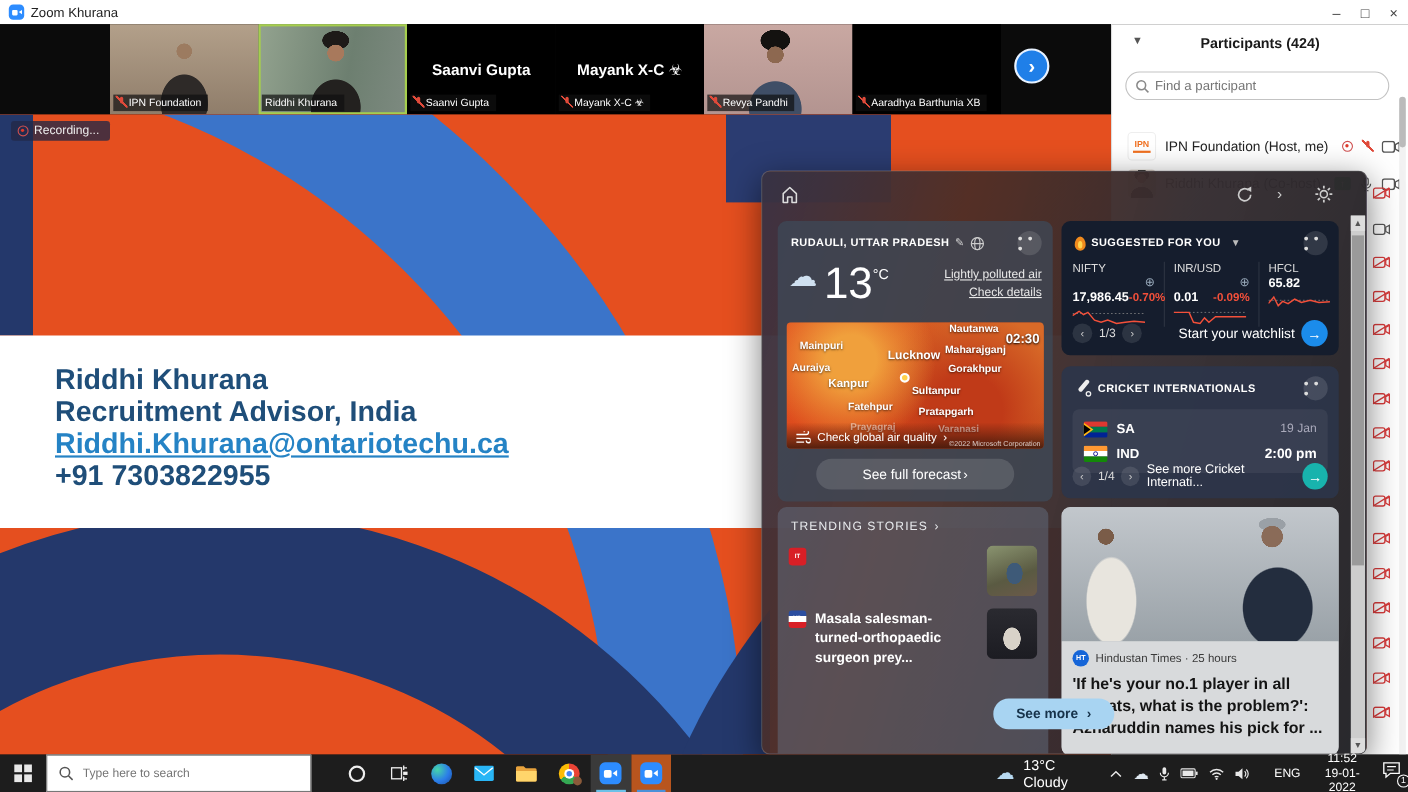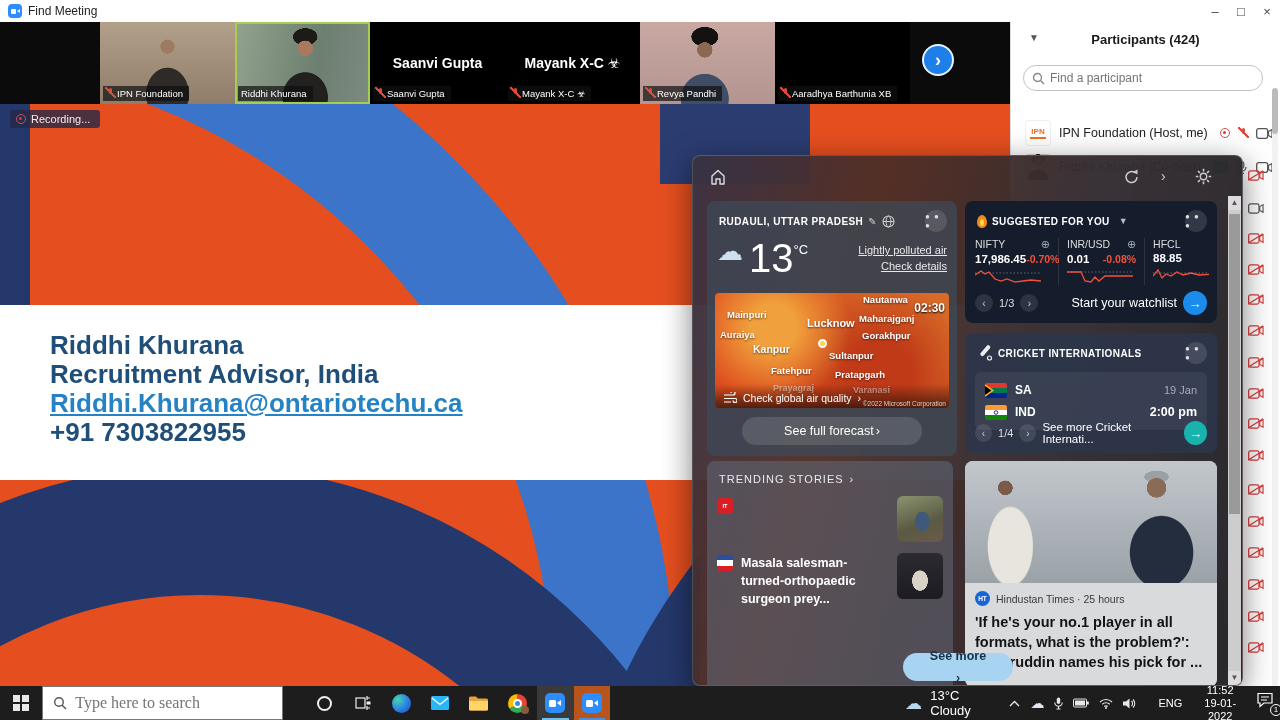--- a/index.html
+++ b/index.html
@@ -72,21 +72,21 @@
   #aq-bar { position:absolute; left:0; bottom:0; width:100%; height:24px; background:linear-gradient(transparent,rgba(30,15,8,.72)); color:#fff; font-size:10.5px; display:flex; align-items:center; gap:6px; padding:6px 8px 2px 8px; }
   #map-copy { position:absolute; right:3px; bottom:1px; color:rgba(255,255,255,.75); font-size:6.5px; }
   #forecast-btn { position:absolute; left:35px; top:216px; width:180px; height:28px; border-radius:14px; background:rgba(255,255,255,.13); color:#fff; font-size:12.5px; display:flex; align-items:center; justify-content:center; gap:2px; }
 
   .flame { width:10px; height:13px; background:#f08a1d; border-radius:50% 50% 50% 50%/60% 60% 40% 40%; position:relative; }
   .flame::after { content:""; position:absolute; left:3px; top:4px; width:4px; height:7px; border-radius:50%; background:#ffd34d; }
   .chev { color:#bbb; font-size:9px; margin-left:4px; }
   #stock-row { display:flex; padding:6px 8px 0 10px; }
   .stock { width:84px; padding-right:8px; border-right:1px solid rgba(255,255,255,.1); margin-right:8px; color:#fff; }
   .stock:last-child { border-right:none; margin-right:0; width:60px; overflow:hidden; }
-  .s-top { display:flex; font-size:10.5px; color:#ddd; }
+  .s-top { display:flex; font-size:10.5px; color:#ddd;flex-direction:column; }
   .s-plus { margin-left:auto; color:#9ab; font-size:11px; }
   .s-val { display:flex; font-size:11.5px; font-weight:bold; margin-top:2px; }
   .s-chg { margin-left:auto; color:#f4503a; font-weight:bold; font-size:10.5px; }
   .spark { margin-top:2px; }
   .mini-foot { position:absolute; left:10px; right:10px; bottom:8px; display:flex; align-items:center; gap:6px; color:#ddd; font-size:11px; }
   .pgbtn { width:18px; height:18px; border-radius:50%; background:rgba(255,255,255,.1); color:#ccc; font-size:10px; display:flex; align-items:center; justify-content:center; }
   .cta { margin-left:auto; font-size:12.5px; color:#fff; }
   .go-blue,.go-teal { width:24px; height:24px; border-radius:50%; color:#fff; font-size:13px; display:flex; align-items:center; justify-content:center; }
   .go-blue { background:#1b8ceb; } .go-teal { background:#18b3ad; }
 
@@ -104,21 +104,21 @@
   .smeta { color:rgba(255,255,255,.62); font-size:10.5px; margin-top:3px; }
   .sthumb { width:46px; height:46px; border-radius:6px; flex:none; margin-left:auto; }
 
   #news-photo { position:absolute; inset:0 0 104px 0;
     background:radial-gradient(circle 16px at 76% 22%,#8a6b58 60%,transparent 62%),radial-gradient(ellipse 20px 10px at 76% 13%,#9aa0a6 60%,transparent 62%),radial-gradient(ellipse 52px 60px at 78% 75%,#232d3e 60%,transparent 62%),radial-gradient(ellipse 40px 70px at 18% 70%,#e8e5de 55%,transparent 58%),radial-gradient(circle 12px at 16% 22%,#7a5c48 60%,transparent 62%),linear-gradient(#c2c7cc,#9aa2a8); }
   #news-body { position:absolute; left:0; right:0; bottom:0; height:104px; background:#d8dadc; padding:8px 10px 0 10px; }
   #news-src { display:flex; align-items:center; gap:6px; font-size:10.5px; color:#3a3a3a; }
   .ht-logo { width:15px; height:15px; border-radius:50%; background:#1565d8; color:#fff; font-size:6.5px; font-weight:bold; display:flex; align-items:center; justify-content:center; }
   #news-hl { font-size:14.5px; font-weight:bold; color:#141414; line-height:20px; margin-top:6px; }
 
-  #seemore { left:210px; top:497px; width:110px; height:28px; border-radius:14px; background:#a8d4f2; color:#16324a; font-size:12.5px; font-weight:bold; display:flex; align-items:center; justify-content:center; gap:8px; z-index:5;flex-direction:column; }
+  #seemore { left:210px; top:479px; width:110px; height:28px; border-radius:14px; background:#a8d4f2; color:#16324a; font-size:12.5px; font-weight:bold; display:flex; align-items:center; justify-content:center; gap:8px; z-index:5; }
 
   #wscroll { position:absolute; right:1px; top:40px; bottom:0; width:13px; background:#cdcdcd; }
   #wscroll .sbtn { position:absolute; left:0; width:13px; height:14px; color:#555; font-size:8px; text-align:center; line-height:14px; background:#dcdcdc; }
   #wscroll .sthumbbar { position:absolute; left:1px; top:18px; width:11px; height:300px; background:#9a9a9a; }
 
   
   #participants { left:1010px; top:22px; width:270px; height:664px; background:#fff; border-left:1px solid #ddd; }
   #p-head { display:flex; align-items:center; height:34px; }
   #p-title { flex:1; text-align:center; font-size:13px; font-weight:bold; color:#1a1a1a; }
   #p-chev { position:absolute; left:18px; top:10px; color:#555; font-size:10px; }
@@ -136,21 +136,21 @@
   #p-scroll { left:1272px; top:98px; width:6px; height:664px; }
   #p-scroll .tr { position:absolute; top:0; width:6px; height:588px; background:#f2f2f2; }
   #p-scroll .th { position:absolute; top:-10px; width:6px; height:46px; background:#bbb; border-radius:3px; }
 
   
   #taskbar { left:0; top:686px; width:1280px; height:34px; background:#1d1d1d; display:flex; align-items:center; color:#fff; }
   #start { width:46px; height:34px; display:flex; align-items:center; justify-content:center; }
   .winlogo { width:16px; height:16px; display:grid; grid-template-columns:7px 7px; grid-template-rows:7px 7px; gap:2px; }
   .winlogo i { background:#e8e8e8; }
   #tb-search { width:260px; height:34px; background:#fff; border:1px solid #777; display:flex; align-items:center; gap:8px; padding:0 10px; }
-  #tb-search input { border:none; outline:none; font-size:16px; color:#555; width:190px; font-family:Liberation Serif, serif; }
+  #tb-search input { border:none; outline:none; font-size:11px; color:#555; width:190px; font-family:Liberation Sans, sans-serif; }
   .tb-ic { width:42px; height:34px; display:flex; align-items:center; justify-content:center; }
   .cortana { width:15px; height:15px; border-radius:50%; border:2px solid #eee; }
   .edge-ic { width:19px; height:19px; border-radius:50%; background:radial-gradient(circle at 30% 30%,#45d6a8,#2b7de9 55%,#1b4fa0); }
   .chrome-ic { width:19px; height:19px; border-radius:50%; background:conic-gradient(#ea4335 0 33%,#34a853 33% 66%,#fbbc05 66% 100%); position:relative; }
   .chrome-ic::before { content:""; position:absolute; left:5px; top:5px; width:9px; height:9px; border-radius:50%; background:#fff; }
   .chrome-ic::after { content:""; position:absolute; left:7px; top:7px; width:5px; height:5px; border-radius:50%; background:#4285f4; }
   .chrome-badge { position:absolute; right:8px; bottom:6px; width:8px; height:8px; border-radius:50%; background:#8a5a3a; }
   .zoombtn { width:40px; height:34px; display:flex; align-items:center; justify-content:center; position:relative; }
   .zoombtn.z1 { background:#3a3a3a; } .zoombtn.z1::after { content:""; position:absolute; bottom:0; left:5px; right:5px; height:2px; background:#6cc1e8; }
   .zoombtn.z2 { background:#b8551e; } .zoombtn.z2::after { content:""; position:absolute; bottom:0; left:5px; right:5px; height:2px; background:#4a90d9; }
@@ -166,21 +166,21 @@
   .notif-badge { position:absolute; right:-2px; bottom:-2px; width:12px; height:12px; border-radius:50%; background:#1d1d1d; border:1px solid #fff; color:#fff; font-size:8px; text-align:center; line-height:10px; }
   svg { display:block; }
 </style>
 </head>
 <body>
 
 <div id="stage">
 
   <div id="titlebar" class="abs">
     <span class="zoom-logo"></span>
-    <span class="title">Find Meeting</span>
+    <span class="title">Zoom Khurana</span>
     <span class="winctl">
       <span>–</span>
       <span>□</span>
       <span>×</span>
     </span>
   </div>
 
   <div id="strip" class="abs">
     <div class="tile ph1" style="left:100px">
       <span class="nametag">
@@ -503,33 +503,33 @@
               <path d="M0,8 L6,4 L10,7 L14,5 L20,12 L26,14 L32,12 L40,15 L48,14 L56,13 L66,14" fill="none" stroke="#f4503a" stroke-width="1.3"></path>
             </svg>
         </div>
         <div class="stock">
           <span class="s-top">
               <span>INR/USD</span>
               <span class="s-plus">⊕</span>
             </span>
           <span class="s-val">
               <span>0.01</span>
-              <span class="s-chg">-0.08%</span>
+              <span class="s-chg">-0.09%</span>
             </span>
           <svg class="spark" width="66" height="18" viewBox="0 0 66 18">
               <line x1="0" y1="5" x2="66" y2="5" stroke="#888" stroke-width=".7" stroke-dasharray="1.5,2"></line>
               <path d="M0,5 L14,5 L18,14 L24,15 L28,10 L32,14 L38,9 L66,9" fill="none" stroke="#f4503a" stroke-width="1.3"></path>
             </svg>
         </div>
         <div class="stock">
           <span class="s-top">
               <span>HFCL</span>
             </span>
           <span class="s-val">
-              <span>88.85</span>
+              <span>65.82</span>
             </span>
           <svg class="spark" width="60" height="18" viewBox="0 0 60 18">
               <line x1="0" y1="7" x2="60" y2="7" stroke="#888" stroke-width=".7" stroke-dasharray="1.5,2"></line>
               <path d="M0,10 L5,4 L9,12 L13,8 L18,10 L24,6 L30,9 L38,7 L46,9 L60,8" fill="none" stroke="#f4503a" stroke-width="1.3"></path>
             </svg>
         </div>
       </div>
       <div class="mini-foot">
         <span class="pgbtn">‹</span>
         <span>1/3</span>

